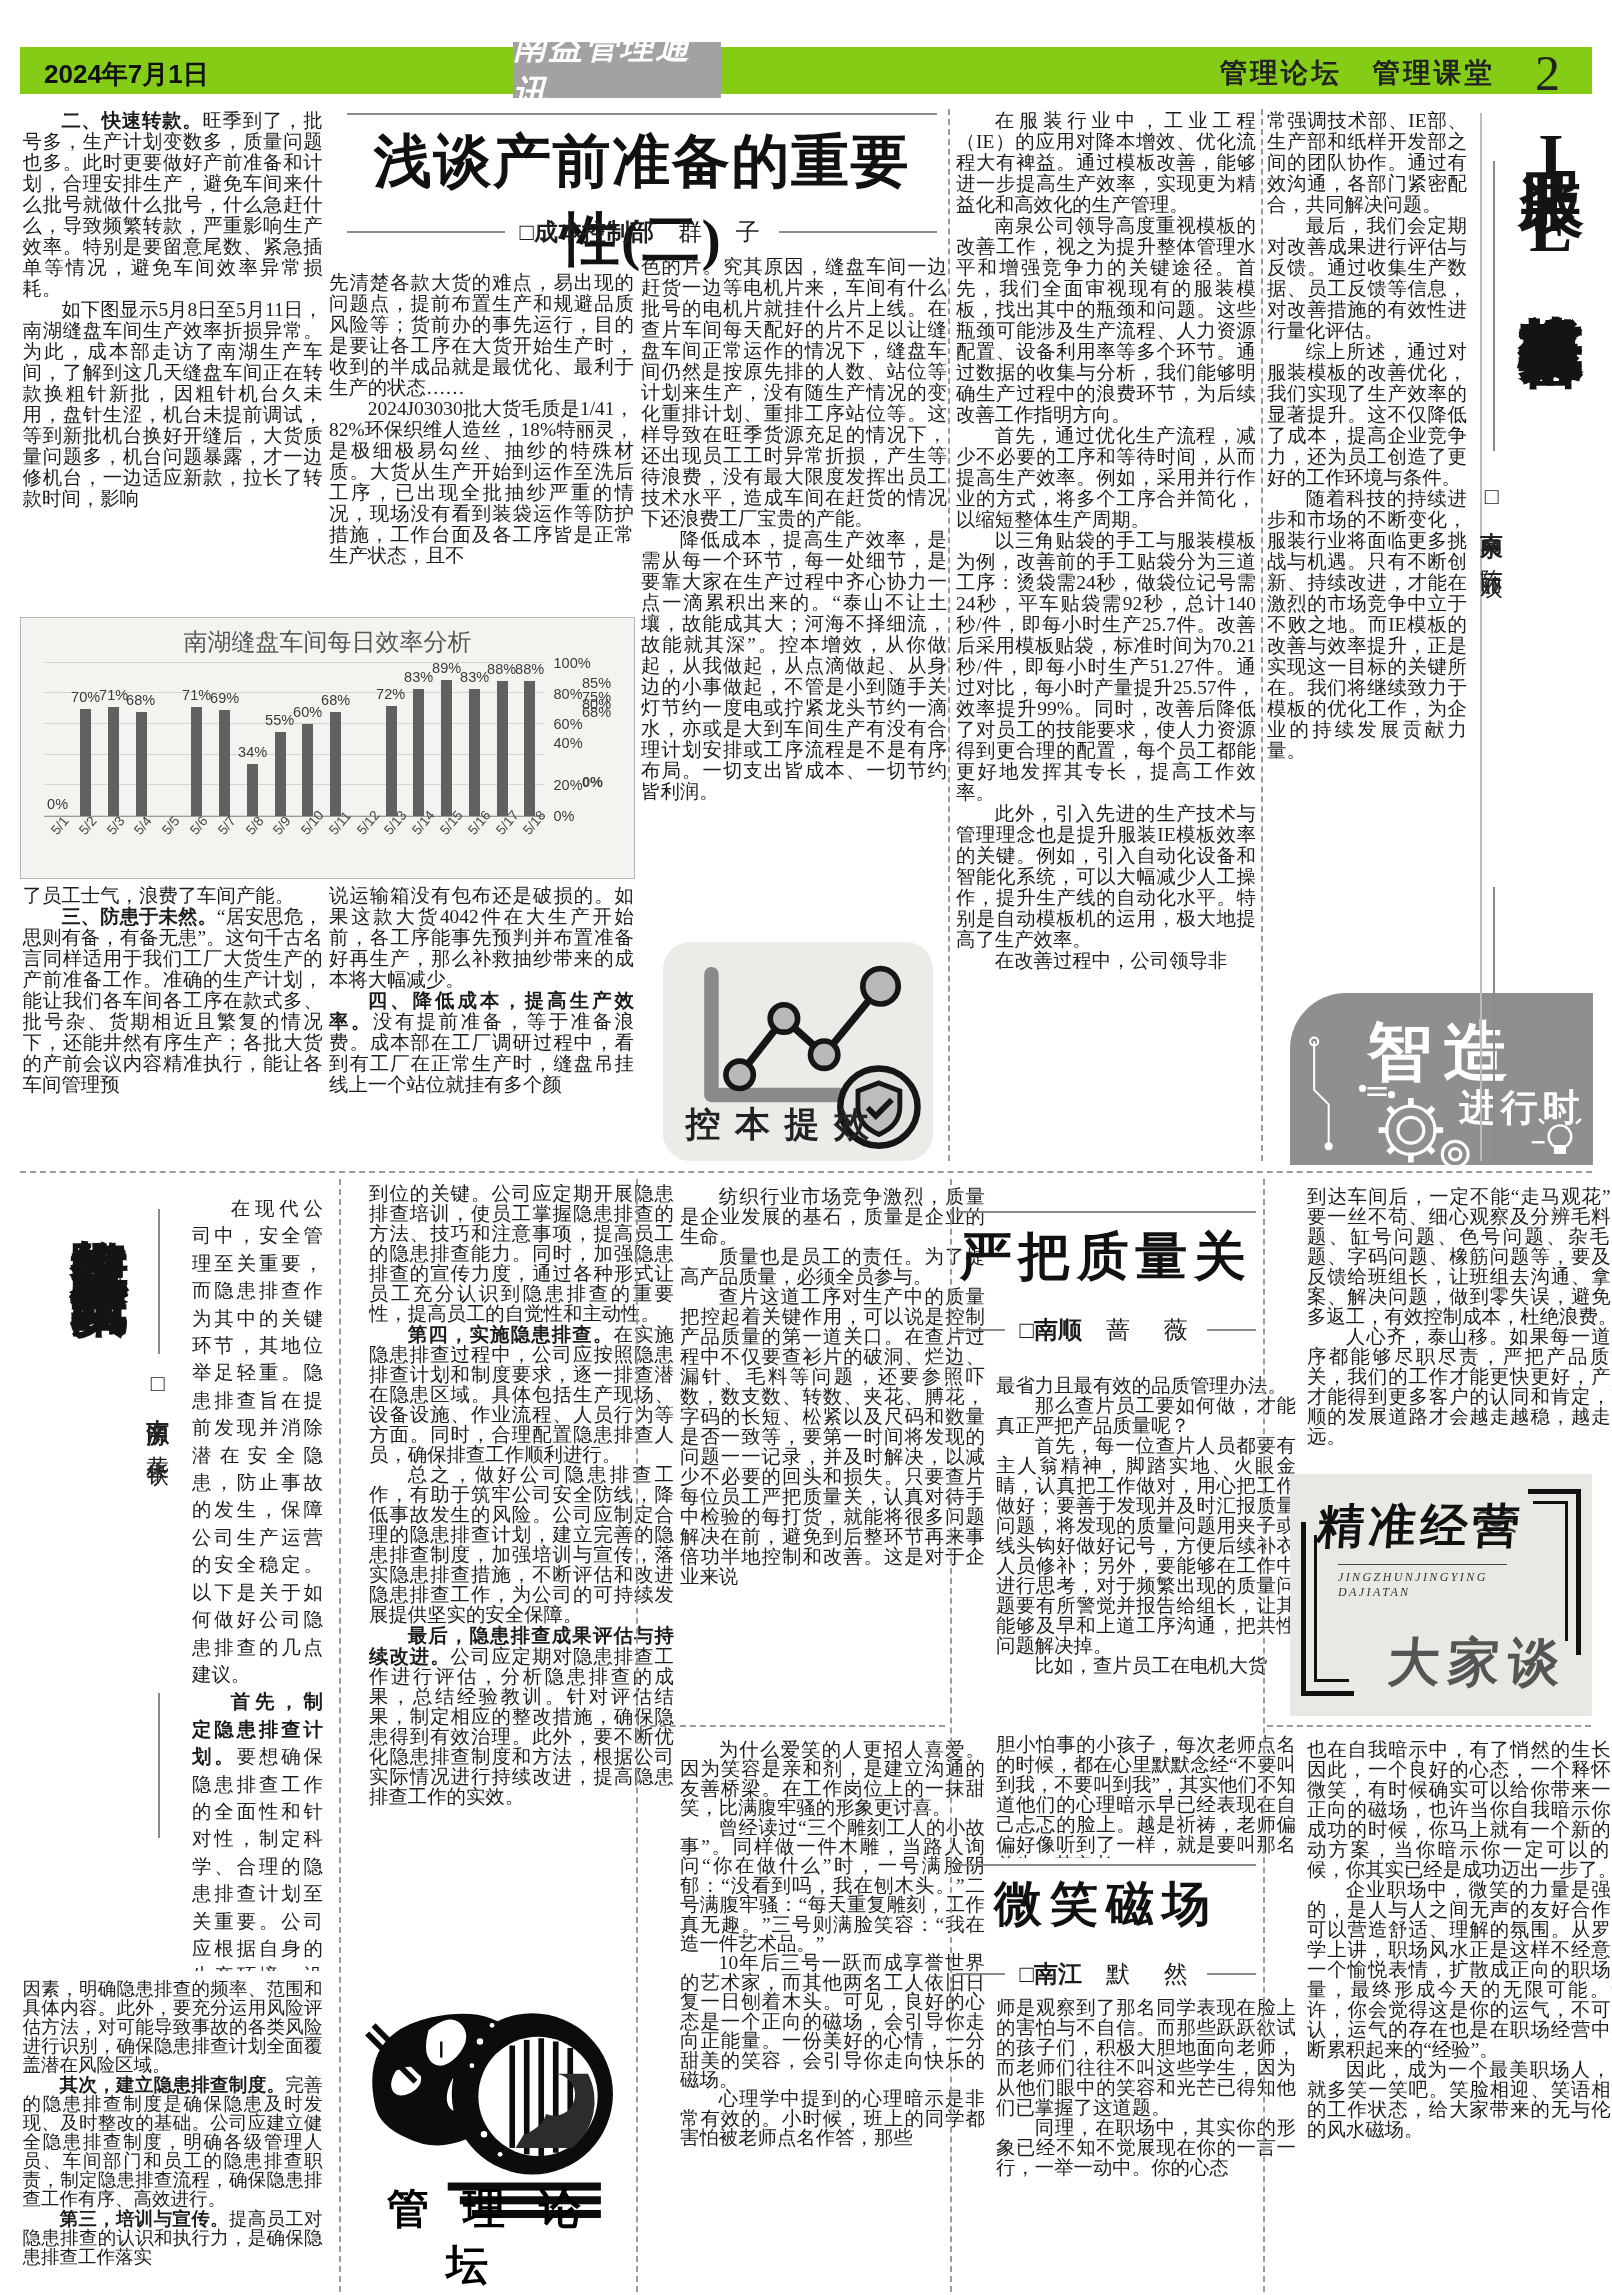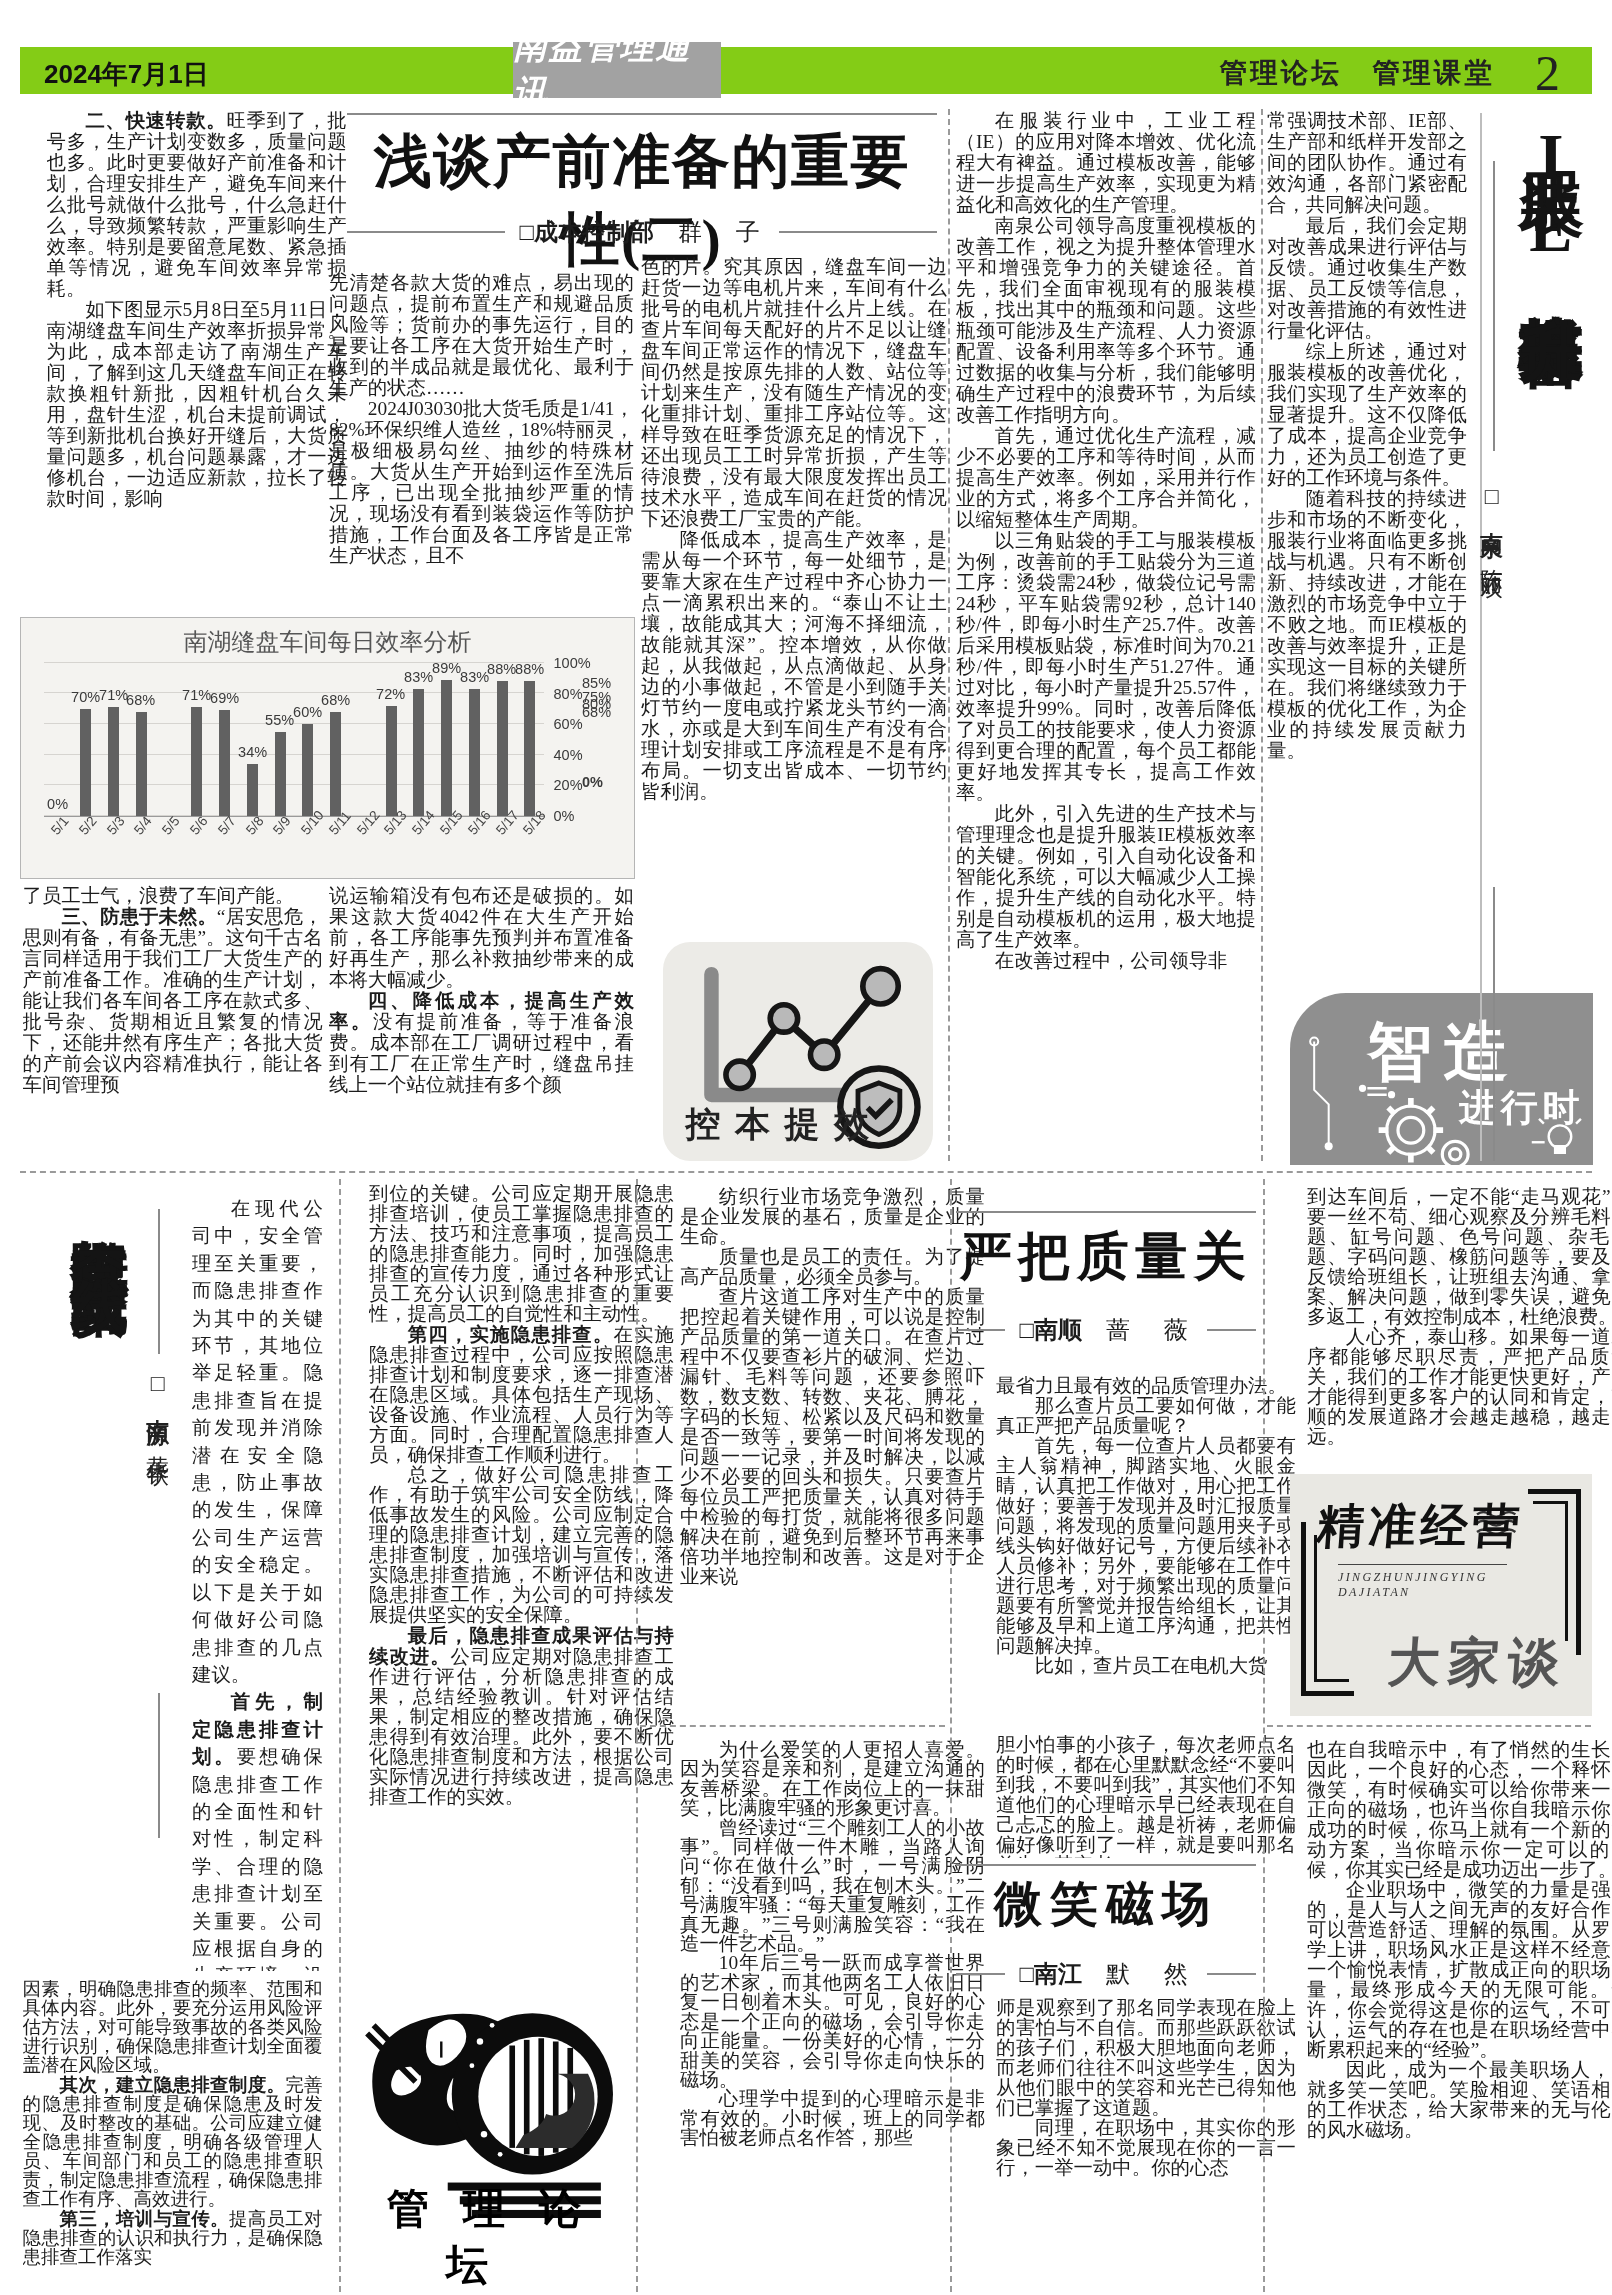--- a/index.html
+++ b/index.html
@@ -78,21 +78,21 @@
   </div>
 
   <div class="rule" style="left:347px;top:113px;width:590px;height:1.6px;"></div>
   <div class="a-title" style="left:347px;top:123px;width:590px;font-size:58px;letter-spacing:1.6px;">浅谈产前准备的重要性(二)</div>
   <div class="byrow" style="left:347px;top:216px;width:590px;">
     <span class="ln"></span>
     <span class="bt"><span class="nm">□成本控制部</span>　<span class="au">群　子</span></span>
     <span class="ln"></span>
   </div>
 
-  <div class="col t-col" style="left:22.6px;top:110px;width:300px;height:504px;margin-left:24px;">
+  <div class="col t-col" style="left:22.6px;top:110px;width:300px;height:504px;">
     <p><b class="lead">二、快速转款。</b><span>旺季到了，批号多，生产计划变数多，质量问题也多。此时更要做好产前准备和计划，合理安排生产，避免车间来什么批号就做什么批号，什么急赶什么，导致频繁转款，严重影响生产效率。特别是要留意尾数、紧急插单等情况，避免车间效率异常损耗。</span></p>
     <p>如下图显示5月8日至5月11日，南湖缝盘车间生产效率折损异常。为此，成本部走访了南湖生产车间，了解到这几天缝盘车间正在转款换粗针新批，因粗针机台久未用，盘针生涩，机台未提前调试，等到新批机台换好开缝后，大货质量问题多，机台问题暴露，才一边修机台，一边适应新款，拉长了转款时间，影响</p>
   </div>
   <div class="col t-col" style="left:329px;top:272px;width:305px;height:358px;">
     <p class="cont">先清楚各款大货的难点，易出现的问题点，提前布置生产和规避品质风险等；货前办的事先运行，目的是要让各工序在大货开始生产时，收到的半成品就是最优化、最利于生产的状态……</p>
     <p>2024J03030批大货毛质是1/41，82%环保织维人造丝，18%特丽灵，是极细极易勾丝、抽纱的特殊材质。大货从生产开始到运作至洗后工序，已出现全批抽纱严重的情况，现场没有看到装袋运作等防护措施，工作台面及各工序皆是正常生产状态，且不</p>
   </div>
   <div class="col t-col" style="left:641px;top:256px;width:306px;height:677px;">
     <p class="cont">色的片。究其原因，缝盘车间一边赶货一边等电机片来，车间有什么批号的电机片就挂什么片上线。在查片车间每天配好的片不足以让缝盘车间正常运作的情况下，缝盘车间仍然是按原先排的人数、站位等计划来生产，没有随生产情况的变化重排计划、重排工序站位等。这样导致在旺季货源充足的情况下，还出现员工工时异常折损，产生等待浪费，没有最大限度发挥出员工技术水平，造成车间在赶货的情况下还浪费工厂宝贵的产能。</p>
     <p>降低成本，提高生产效率，是需从每一个环节，每一处细节，是要靠大家在生产过程中齐心协力一点一滴累积出来的。“泰山不让土壤，故能成其大；河海不择细流，故能就其深”。控本增效，从你做起，从我做起，从点滴做起、从身边的小事做起，不管是小到随手关灯节约一度电或拧紧龙头节约一滴水，亦或是大到车间生产有没有合理计划安排或工序流程是不是有序布局。一切支出皆成本、一切节约皆利润。</p>
@@ -155,21 +155,21 @@
         <div class="xlab" style="left: 337px;">5/13</div>
         <div class="xlab" style="left: 365px;">5/14</div>
         <div class="xlab" style="left: 393px;">5/15</div>
         <div class="xlab" style="left: 421px;">5/16</div>
         <div class="xlab" style="left: 449px;">5/17</div>
         <div class="xlab" style="left: 476px;">5/18</div>
       </div>
     <div id="yaxis">
         <div class="ylab" style="bottom: -8px;">0%</div>
         <div class="ylab" style="bottom: 22.6px;">20%</div>
-        <div class="ylab" style="bottom: 53px;">40%</div>
+        <div class="ylab" style="bottom: 65px;">40%</div>
         <div class="ylab" style="bottom: 84px;">60%</div>
         <div class="ylab" style="bottom: 114px;">80%</div>
         <div class="ylab" style="bottom: 145px;">100%</div>
         <div class="ylab ov" style="bottom: 125px;">85%</div>
         <div class="ylab ov" style="bottom: 111px;">75%</div>
         <div class="ylab ov" style="bottom: 104px;">80%</div>
         <div class="ylab ov" style="bottom: 96px;">68%</div>
         <div class="ylab ov b" style="bottom: 26px;">0%</div>
       </div>
   </div>

